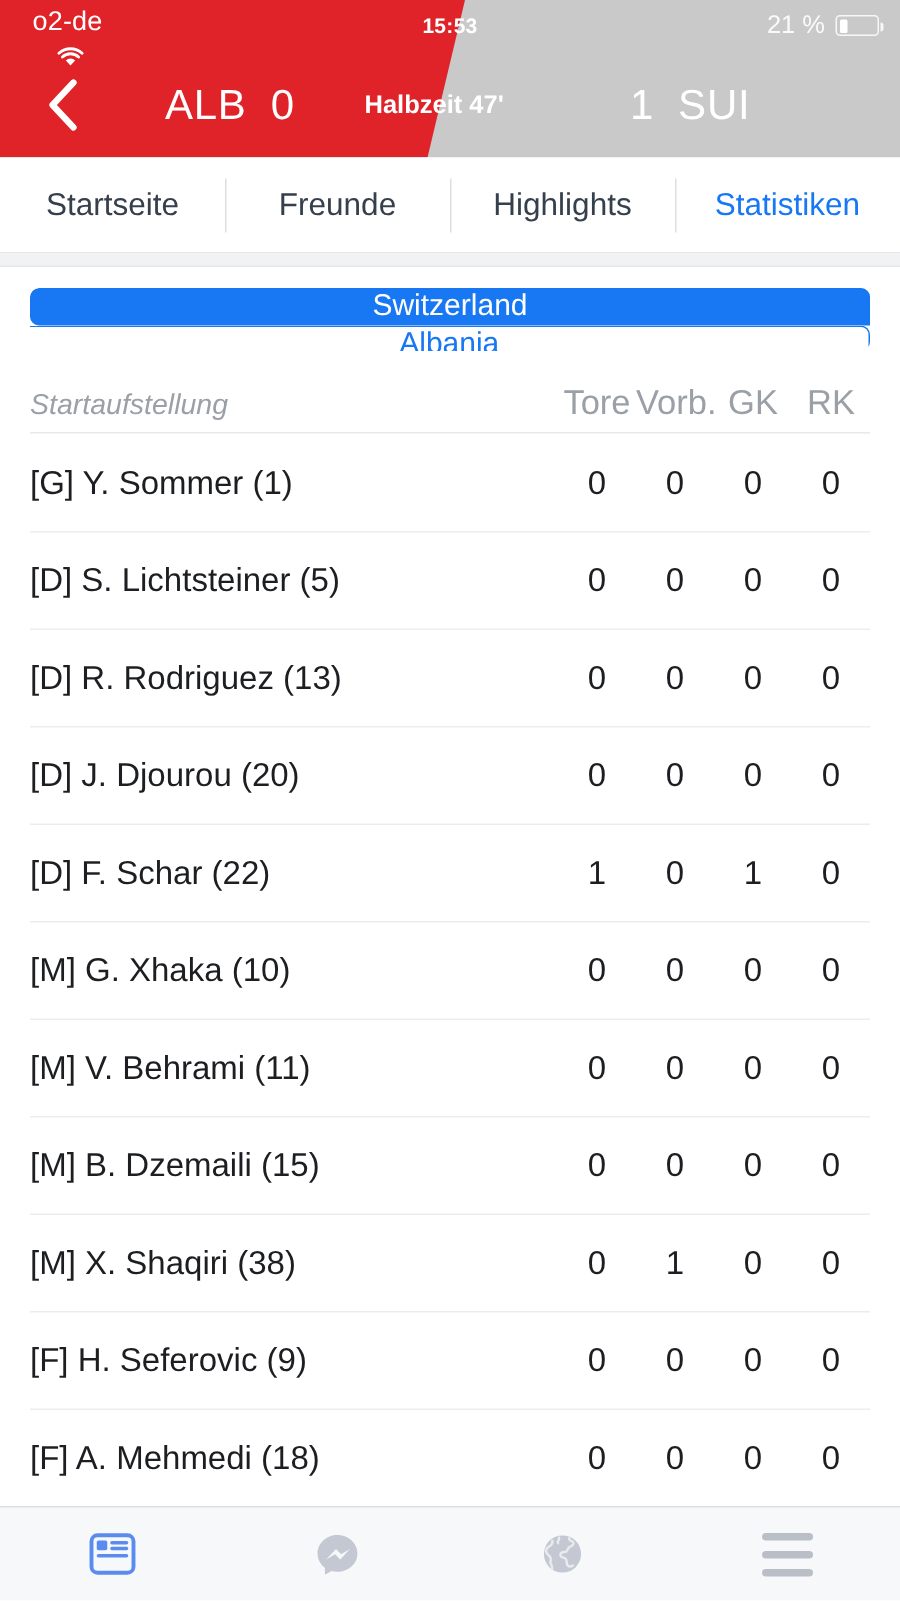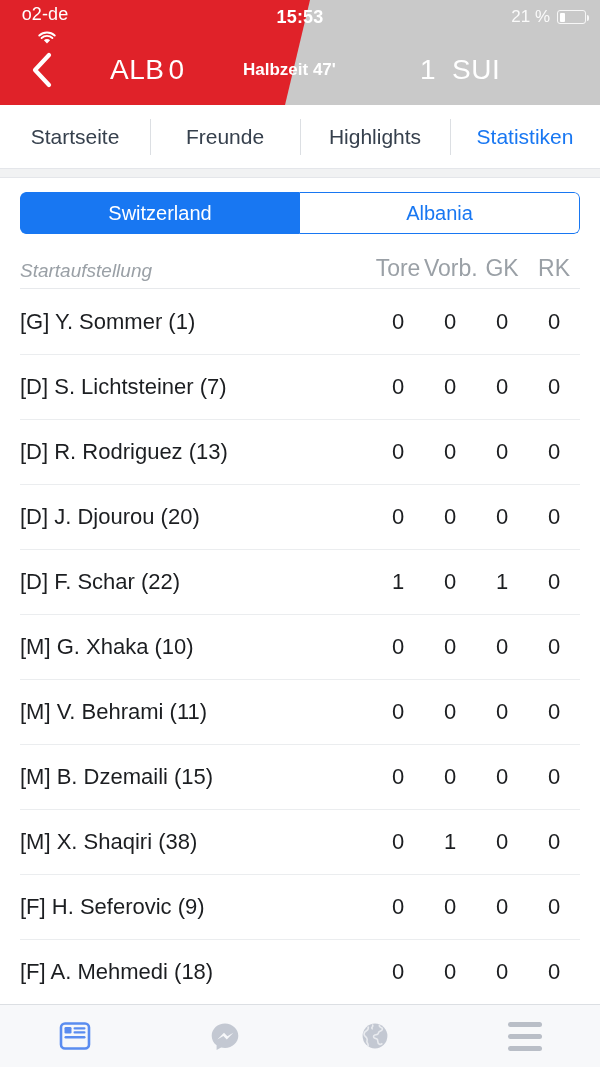--- a/index.html
+++ b/index.html
@@ -28,41 +28,41 @@
   .sb-left { display:flex; align-items:center; margin-left:17px; gap:6px;flex-direction:column; }
   .dots { display:flex; align-items:center; gap:4px; }
   .dot { width:8px; height:8px; border-radius:50%; background:#fff; }
   .dot.hollow { background:transparent; border:1.4px solid #fff; width:8px; height:8px; }
   .carrier { font-size:18px; letter-spacing:0.1px; }
   .wifi { position:relative; width:18px; height:14px; margin-left:4px; }
   .wifi svg { display:block; }
   .sb-time {
     position:absolute; left:0; right:0; top:0; height:34px;
     display:flex; align-items:center; justify-content:center;
-    font-size:18px; font-weight:bold; letter-spacing:0.2px;
+    font-size:14px; font-weight:bold; letter-spacing:0.2px;
   }
   .sb-right {
     position:absolute; right:14px; top:0; height:34px;
     display:flex; align-items:center; gap:7px;
     color:#ffffff;
   }
   .batt-pct { font-size:17px; opacity:.92; }
   .batt { position:relative; width:29px; height:14px; border:1.5px solid rgba(255,255,255,.85); border-radius:3px; }
   .batt .fill { position:absolute; left:1.5px; top:1.5px; bottom:1.5px; width:21%; background:#fff; border-radius:1px; }
   .batt .nub { position:absolute; right:-4px; top:4px; width:2.5px; height:6px; background:rgba(255,255,255,.85); border-radius:0 2px 2px 0; }
 
   
   .scorebar { position:absolute; left:0; top:34px; width:600px; height:71px; }
   .back-btn {
     position:absolute; left:20px; top:0; height:71px; width:44px;
     display:flex; align-items:center; justify-content:center; cursor:pointer;
   }
   .score-home {
     position:absolute; left:110px; top:0; height:71px;
-    display:flex; align-items:center; gap:4px;
+    display:flex; align-items:center; gap:16px;
     color:#fff; font-size:28px; letter-spacing:.5px;
   }
   .score-status {
     position:absolute; left:243px; top:0; height:71px;
     display:flex; align-items:center;
     color:#fff; font-size:17px; font-weight:bold;
   }
   .score-away {
     position:absolute; left:420px; top:0; height:71px;
     display:flex; align-items:center; gap:16px;
@@ -85,21 +85,21 @@
     content:""; position:absolute; left:0; top:14px; bottom:14px;
     width:1px; background:#dcdfe3;
   }
 
   .sep-band { width:600px; height:9px; background:#f1f2f3; border-bottom:1px solid #e4e6ea; }
 
   
   .segwrap { width:600px; padding:14px 20px 14px 20px; background:#fff; }
   .seg {
     display:flex; width:100%; height:42px;
-    border-radius:6px; overflow:hidden;
+    border-radius:6px; overflow:hidden;flex-direction:column;
   }
   .seg-btn {
     flex:1 1 50%; display:flex; align-items:center; justify-content:center;
     font-size:20px; cursor:pointer;
     border:1px solid #1877f2;
   }
   .seg-btn.on { background:#1877f2; color:#fff; border-color:#1877f2; border-radius:6px 0 0 6px; }
   .seg-btn.off { background:#fff; color:#1877f2; border-left:none; border-radius:0 6px 6px 0; }
 
   
@@ -214,21 +214,21 @@
     <div class="thead-rule"></div>
     <div id="rows">
         <div class="row">
           <div class="cell-name">[G] Y. Sommer (1)</div>
           <div class="cell-num">0</div>
           <div class="cell-num">0</div>
           <div class="cell-num">0</div>
           <div class="cell-num">0</div>
         </div>
         <div class="row">
-          <div class="cell-name">[D] S. Lichtsteiner (7)</div>
+          <div class="cell-name">[D] S. Lichtsteiner (5)</div>
           <div class="cell-num">0</div>
           <div class="cell-num">0</div>
           <div class="cell-num">0</div>
           <div class="cell-num">0</div>
         </div>
         <div class="row">
           <div class="cell-name">[D] R. Rodriguez (13)</div>
           <div class="cell-num">0</div>
           <div class="cell-num">0</div>
           <div class="cell-num">0</div>

